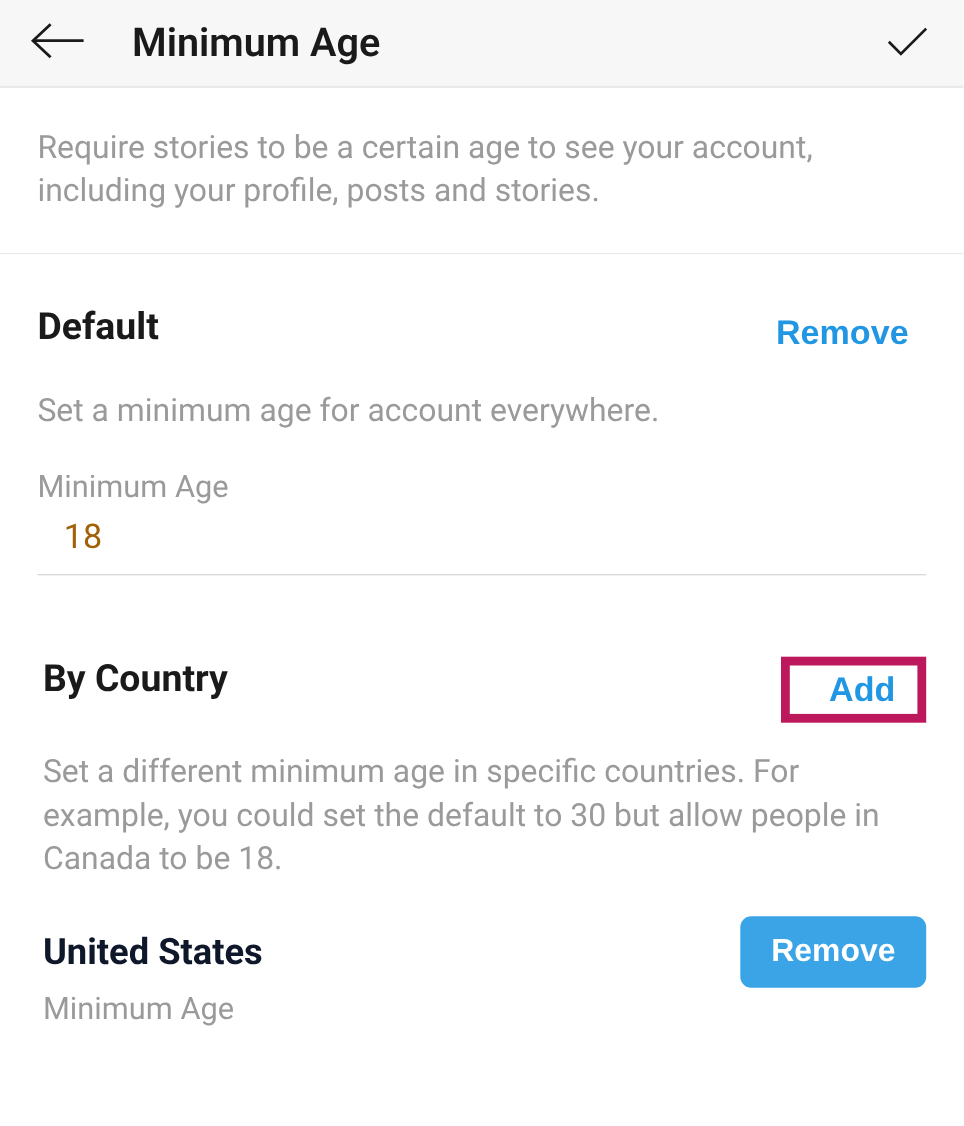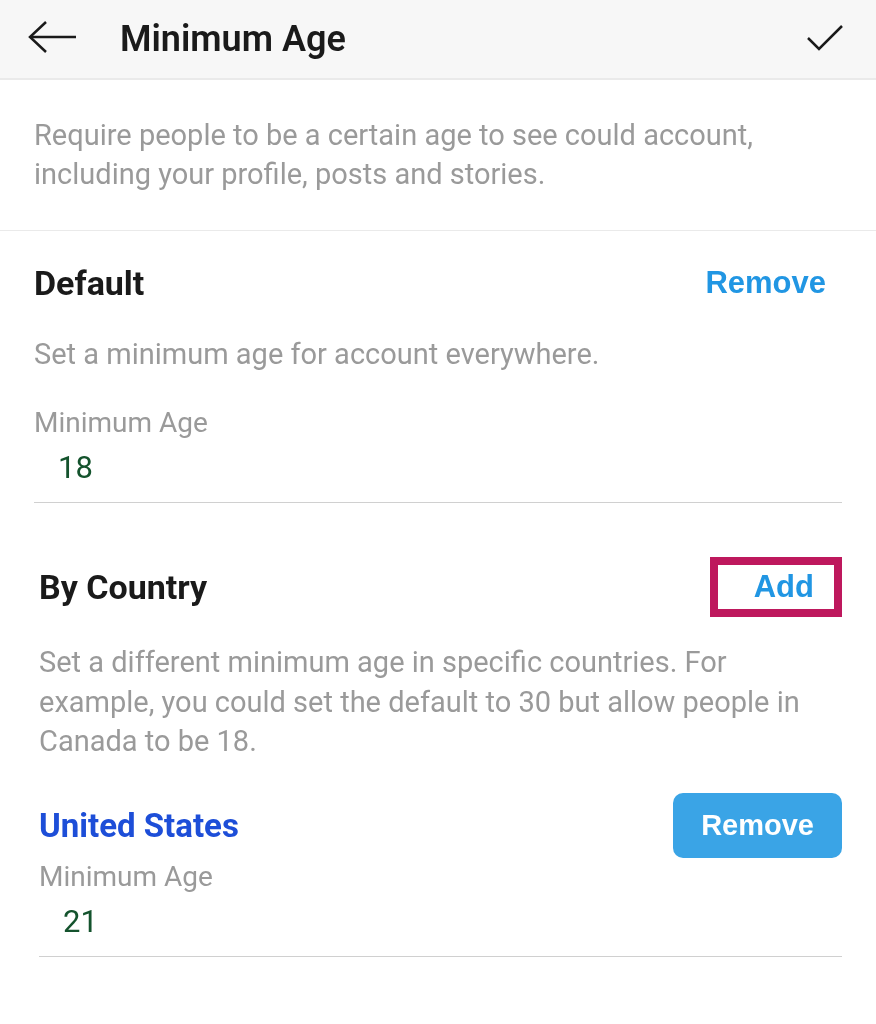--- a/index.html
+++ b/index.html
@@ -54,22 +54,23 @@
       font-size: 29px;
       color: #9a9a9a;
       line-height: 1.35;
     }
     .section {
       padding: 26px 34px 0 34px;
     }
     .section-header {
       display: flex;
       justify-content: space-between;
-      align-items: center;
+      align-items: flex-start;
       margin-bottom: 26px;
+      margin-top: 20px;
     }
     .section-title {
       font-size: 34px;
       font-weight: 700;
       color: #1a1a1a;
     }
     .link-button {
       font-size: 31px;
       font-weight: 700;
       color: #2196e3;
@@ -88,40 +89,40 @@
       line-height: 1.35;
       margin-bottom: 32px;
     }
     .field-label {
       font-size: 28px;
       color: #9a9a9a;
       margin-bottom: 10px;
     }
     .field-value {
       font-size: 31px;
-      color: #14532d;
+      color: #a16207;
       padding: 0 0 16px 24px;
       border-bottom: 1px solid #d0d0d0;
     }
     .by-country-section {
       padding: 54px 34px 0 39px;
     }
     .country-entry {
       margin-top: 0;
     }
     .country-header {
       display: flex;
       justify-content: space-between;
       align-items: center;
       margin-bottom: 2px;
     }
     .country-name {
       font-size: 33px;
       font-weight: 700;
-      color: #1d4ed8;
+      color: #0f172a;
     }
     .remove-button-filled {
       background: #3aa4e6;
       color: #ffffff;
       font-size: 29px;
       font-weight: 600;
       border: none;
       border-radius: 10px;
       padding: 16px 28px;
       cursor: pointer;
@@ -141,21 +142,21 @@
     <span class="header-title">Minimum Age</span>
   </div>
   <span class="check-icon">
     <svg viewBox="0 0 42 34">
       <polyline points="4,18 15,29 38,6"></polyline>
     </svg>
   </span>
 </div>
 
 <div class="description-section">
-  <div class="description-text">Require people to be a certain age to see could account, including your profile, posts and stories.</div>
+  <div class="description-text">Require stories to be a certain age to see your account, including your profile, posts and stories.</div>
 </div>
 
 <div class="section">
   <div class="section-header">
     <div class="section-title">Default</div>
     <button class="link-button">Remove</button>
   </div>
   <div class="section-description">Set a minimum age for account everywhere.</div>
   <div class="field-label">Minimum Age</div>
   <div class="field-value">18</div>
@@ -167,15 +168,14 @@
     <button class="link-button add-button-highlight">Add</button>
   </div>
   <div class="section-description">Set a different minimum age in specific countries. For example, you could set the default to 30 but allow people in Canada to be 18.</div>
 
   <div class="country-entry">
     <div class="country-header">
       <div class="country-name">United States</div>
       <button class="remove-button-filled">Remove</button>
     </div>
     <div class="field-label">Minimum Age</div>
-    <div class="field-value">21</div>
   </div>
 </div>
 
 </body></html>

